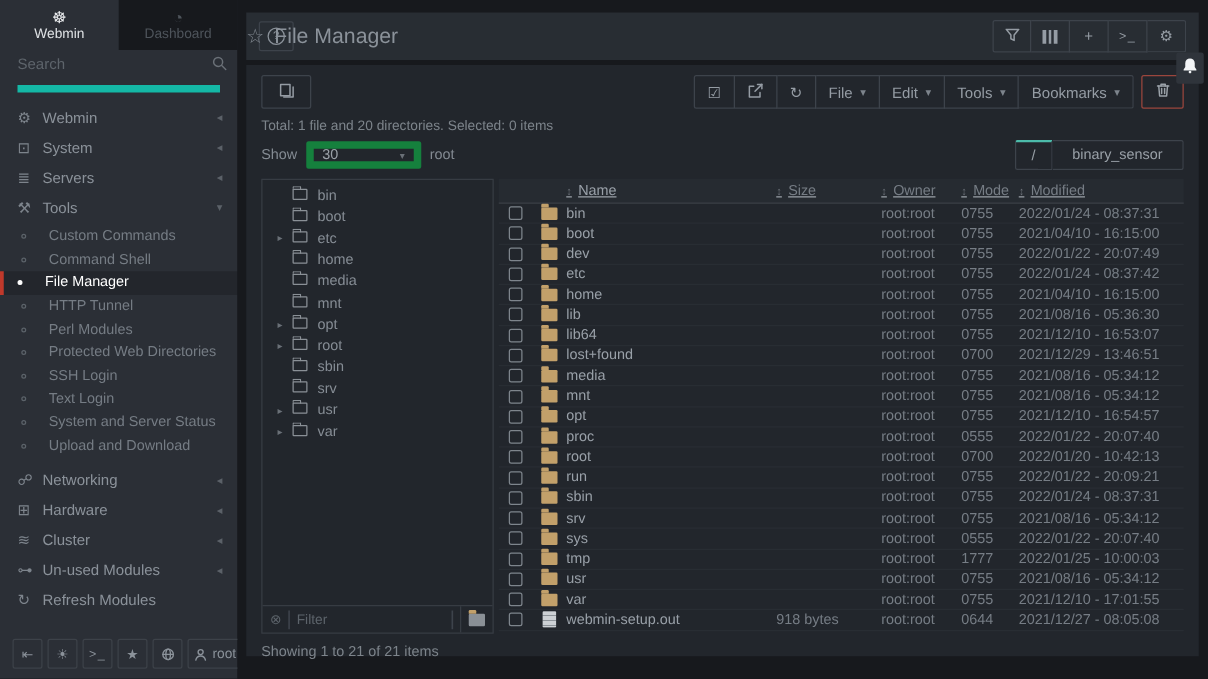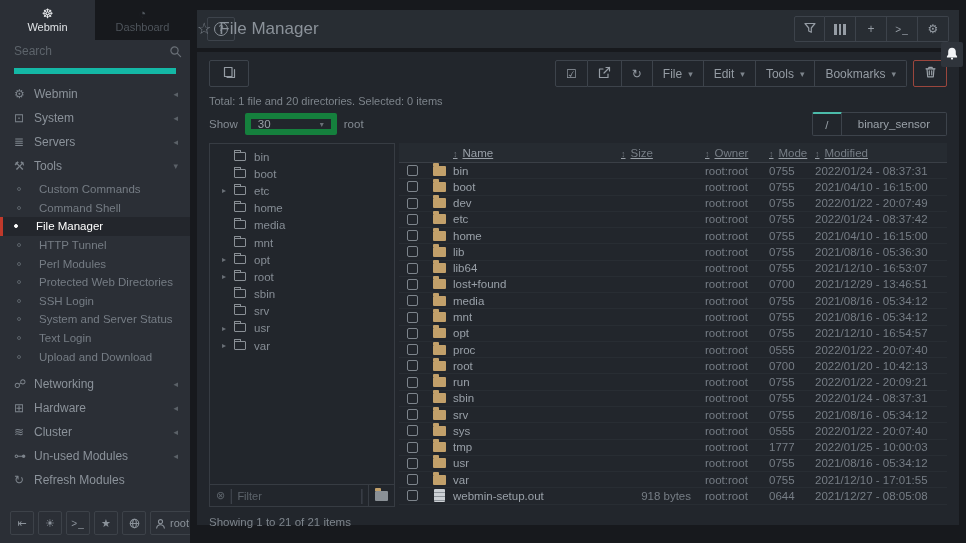--- a/index.html
+++ b/index.html
@@ -93,21 +93,21 @@
   .icon-file { width:11px; height:13px; background:#ccd0d4; border-radius:1px; display:inline-block;
     background-image:repeating-linear-gradient(#ccd0d4 0 3px, #8d9399 3px 4px); }
 
   .table-wrap { flex:1; display:flex; flex-direction:column; }
   .t-head { display:flex; align-items:center; height:20px; background:#262b31; border-bottom:1px solid #3a3f46; font-size:11.5px; color:#9aa1a8;text-decoration:underline; }
   .t-row { display:flex; align-items:center; height:16.28px; border-bottom:1px solid #282d33; font-size:11.5px; cursor:pointer; }
   .c-cb { width:26px; display:flex; justify-content:center; }
   .cb { width:11px; height:11px; border:1px solid #7e858c; border-radius:2px; display:block; cursor:pointer; }
   .c-icon { width:28px; display:flex; justify-content:center; }
   .c-name { flex:1; color:#99a0a8; }
-  .c-size { width:84px; text-align:right; padding-right:14px; color:#767d85; }
+  .c-size { width:84px; padding-right:14px; color:#767d85; }
   .c-owner { width:64px; color:#767d85; }
   .c-mode { width:46px; color:#767d85; }
   .c-mod { width:132px; color:#767d85; }
   .t-head .sort { font-size:9px; color:#6a7077; margin-right:5px; }
   .t-head .c-size { text-align:left; padding-right:0; }
   .showing-line { font-size:11.5px; color:#7d848b; margin-top:9px; }
 
   svg.ic { stroke:currentColor; fill:none; stroke-width:1.2; stroke-linecap:round; stroke-linejoin:round; }
 </style>
 </head>
@@ -194,27 +194,27 @@
         <div class="sub-item">
           <span class="bullet">
             <i></i>
           </span>
           <span class="sub-label">SSH Login</span>
         </div>
         <div class="sub-item">
           <span class="bullet">
             <i></i>
           </span>
+          <span class="sub-label">Text Login</span>
+        </div>
+        <div class="sub-item">
+          <span class="bullet">
+            <i></i>
+          </span>
           <span class="sub-label">System and Server Status</span>
-        </div>
-        <div class="sub-item">
-          <span class="bullet">
-            <i></i>
-          </span>
-          <span class="sub-label">Text Login</span>
         </div>
         <div class="sub-item">
           <span class="bullet">
             <i></i>
           </span>
           <span class="sub-label">Upload and Download</span>
         </div>
       </div>
       <div class="menu-item">
         <span class="mi-icon">☍</span>

